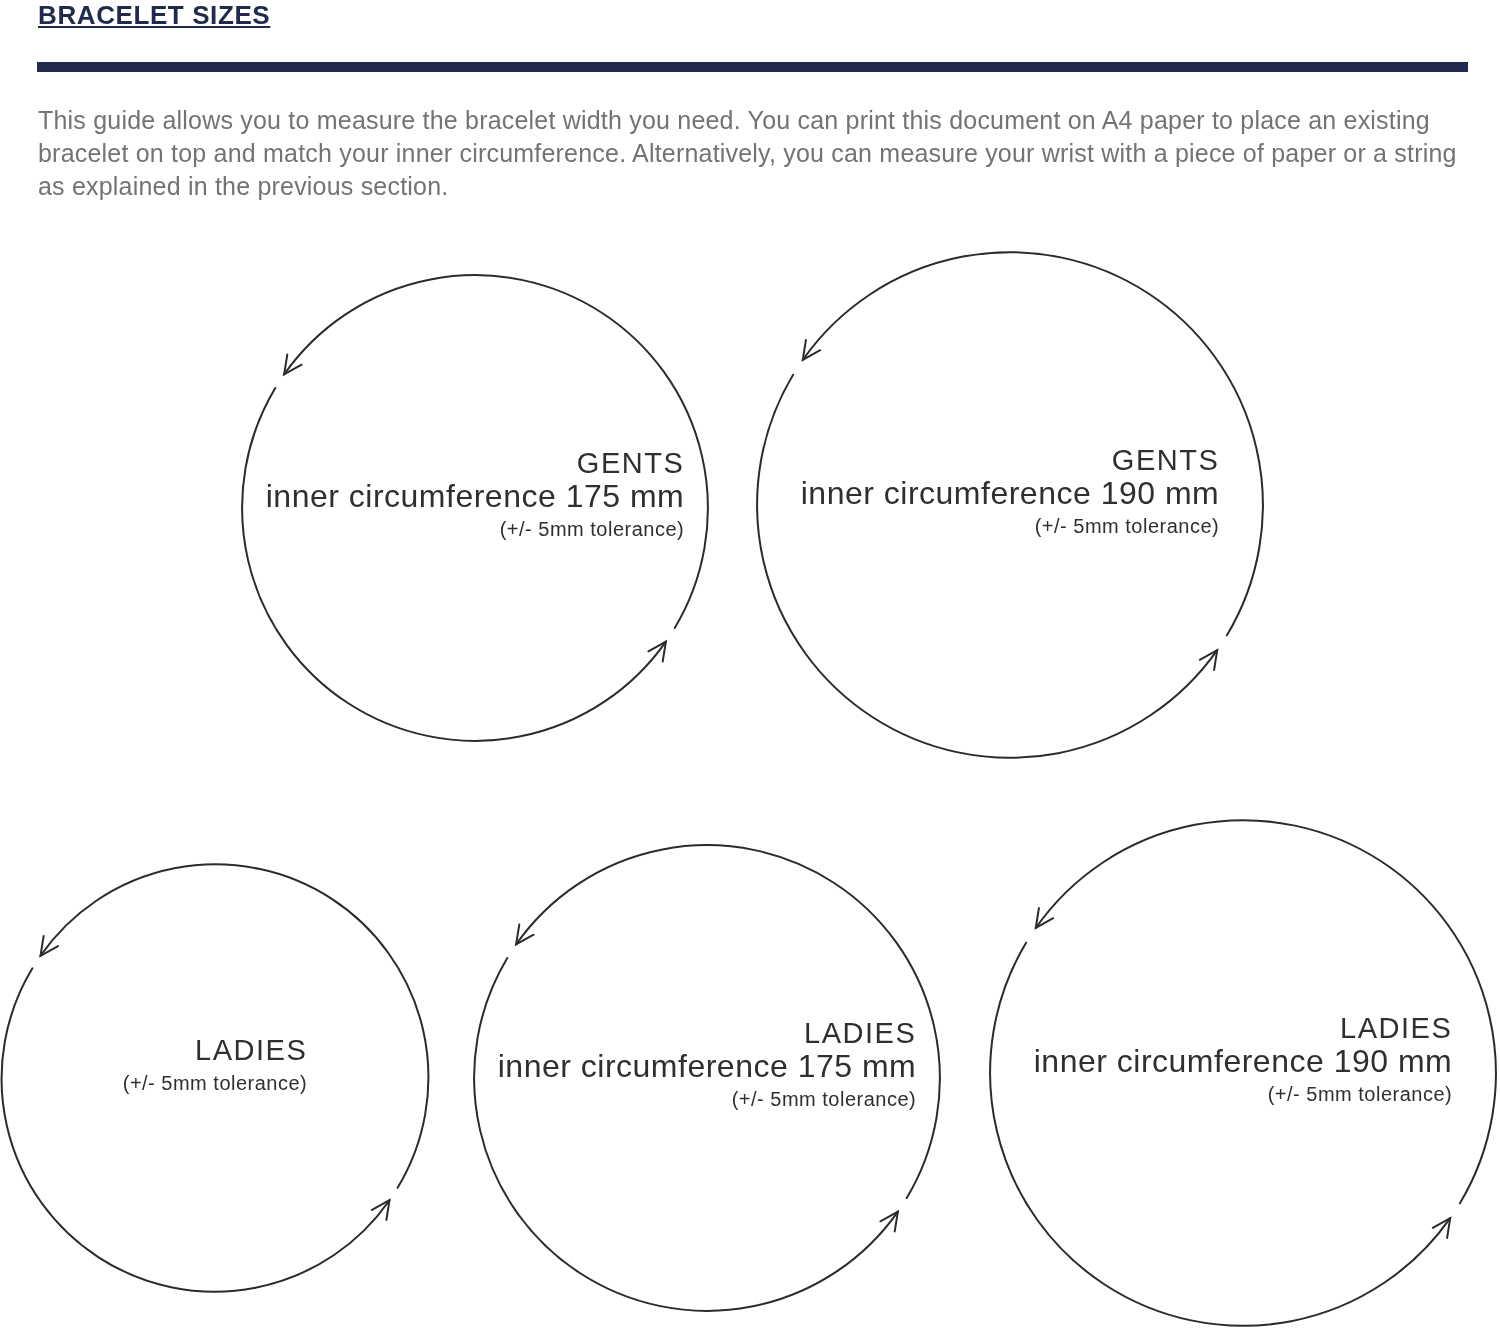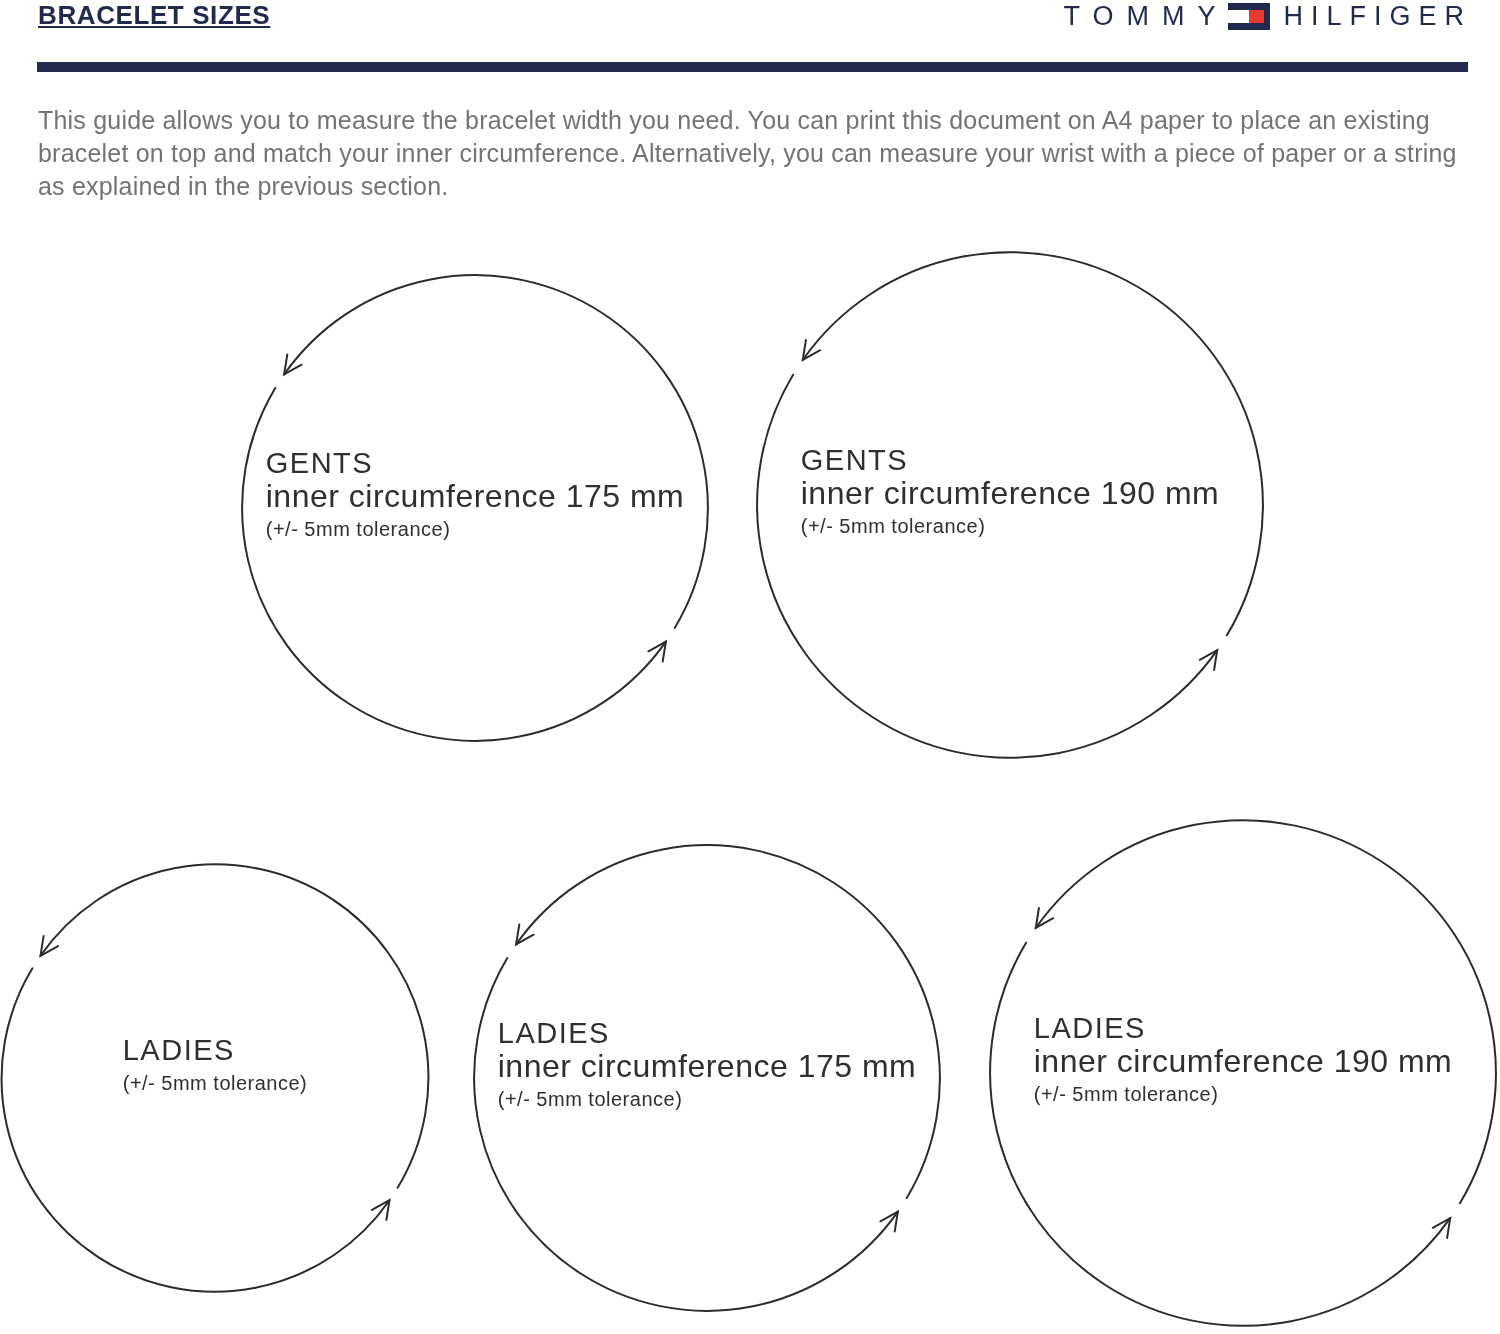--- a/index.html
+++ b/index.html
@@ -28,46 +28,33 @@
   
   .intro{
     position:absolute;left:38px;top:104px;width:1424px;margin:0;
     font-size:25px;line-height:33px;color:#737373;letter-spacing:0.2px;
   }
   
   .diagram{position:absolute;left:0;top:0;width:1500px;height:1334px;}
   .diagram svg{position:absolute;left:0;top:0;}
   .circle-label{
     position:absolute;transform:translate(-50%,-50%);
-    text-align:left;width:max-content;color:#2f2f2f;
+    text-align:right;width:max-content;color:#2f2f2f;
   }
   .circle-label .cat{font-size:29px;line-height:34px;letter-spacing:1.5px;}
   .circle-label .circ{font-size:32px;line-height:33px;letter-spacing:0.5px;}
   .circle-label .tol{font-size:20px;line-height:33px;letter-spacing:0.5px;}
 </style>
 </head>
 <body>
 
 <div class="page">
 
   <h1 class="title">BRACELET SIZES</h1>
 
-  <div class="logo">
-    <span class="word-left">TOMMY</span>
-    <span class="flag">
-      <span class="band"></span>
-      <span class="mid">
-        <span class="w"></span>
-        <span class="r"></span>
-        <span class="n"></span>
-      </span>
-      <span class="band"></span>
-    </span>
-    <span class="word-right">HILFIGER</span>
-  </div>
 
   <div class="rule"></div>
 
   <p class="intro">This guide allows you to measure the bracelet width you need. You can print this document on A4 paper to place an existing bracelet on top and match your inner circumference. Alternatively, you can measure your wrist with a piece of paper or a string as explained in the previous section.</p>
 
   <div class="diagram">
     <svg id="circles-svg" width="1500" height="1334" viewBox="0 0 1500 1334">
         <g fill="none" stroke="#2b2b2b" stroke-width="2" stroke-linecap="round">
           <path d="M 674.7 628.0 A 233 233 0 0 0 284.1 374.4"></path>
           <path d="M 301.6 364.7 L 284.1 374.4 L 287.3 354.6"></path>

